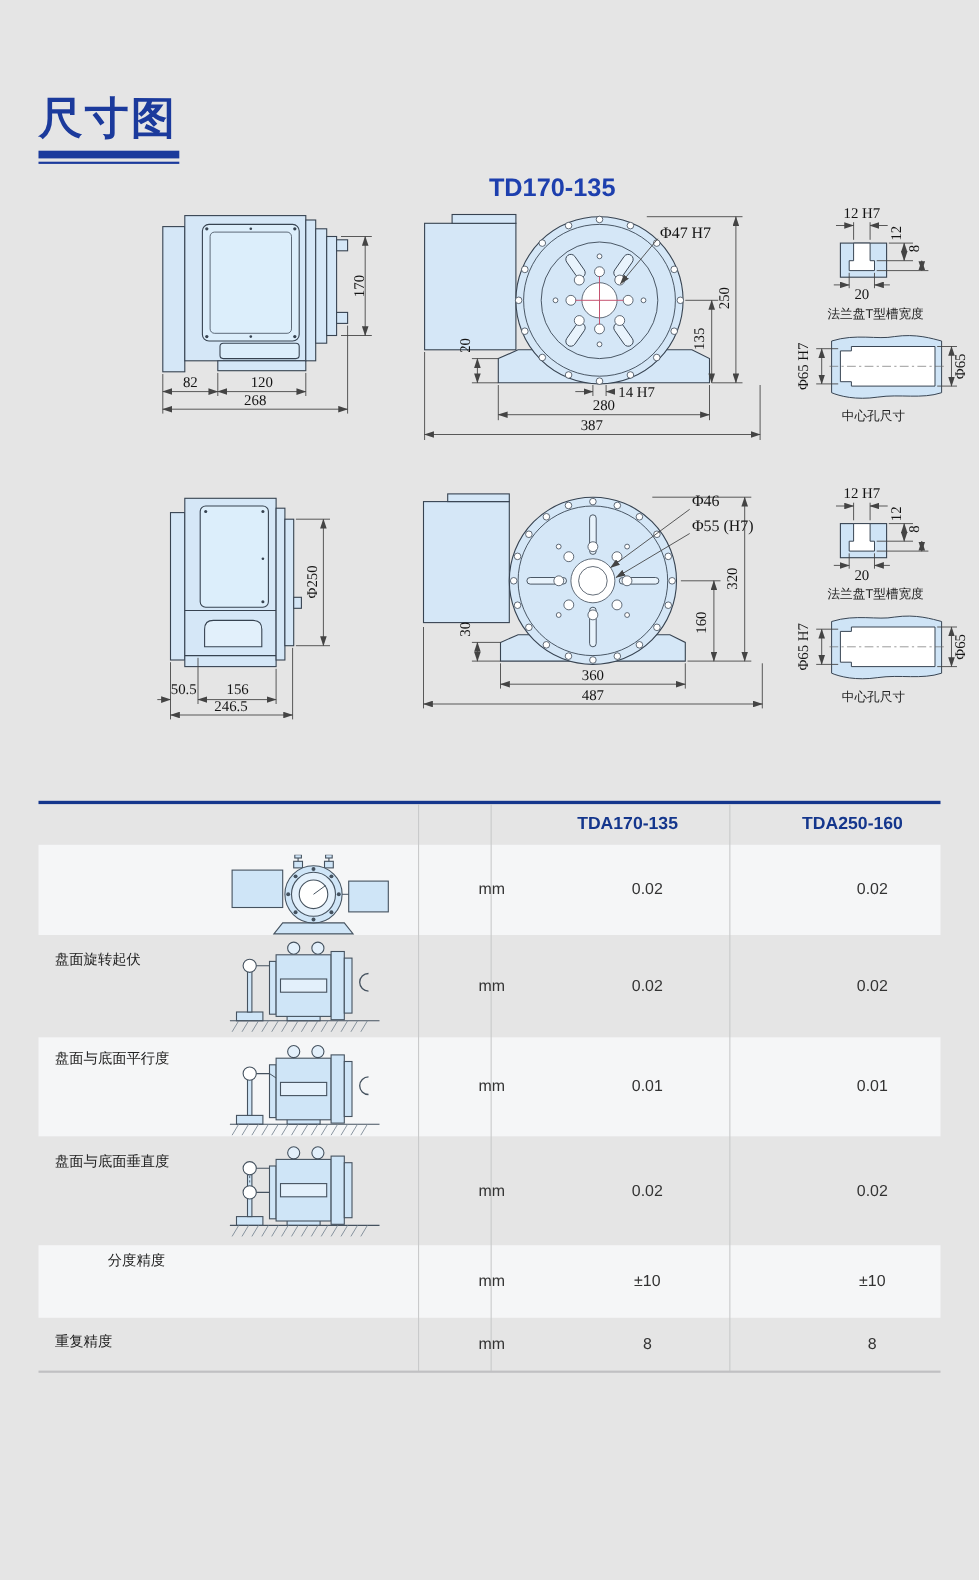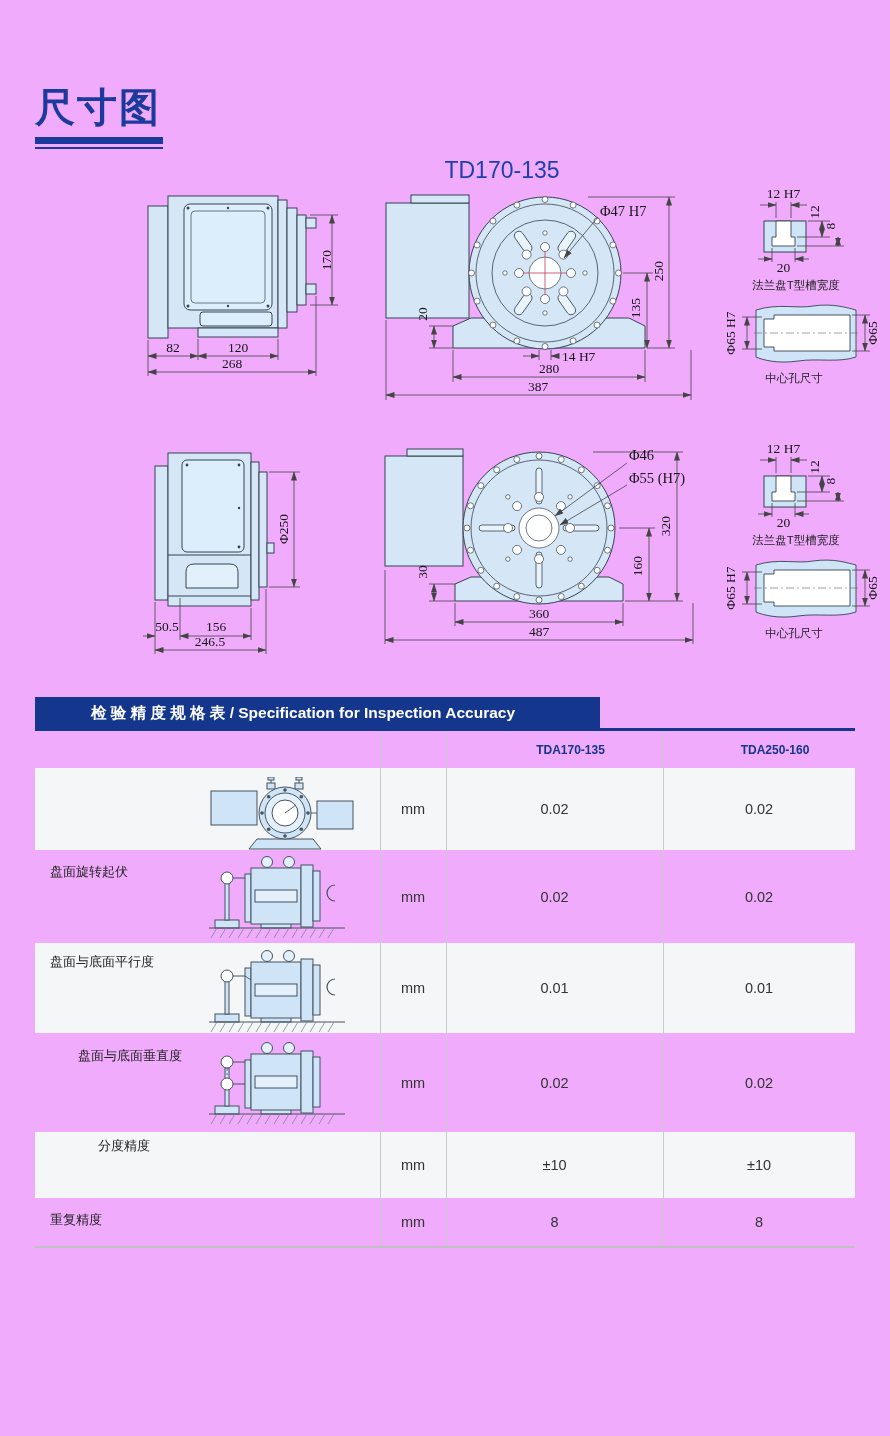--- a/index.html
+++ b/index.html
@@ -1,50 +1,50 @@
 <!DOCTYPE html>
 <html><head>
 <meta charset="utf-8">
 <style>
   * { margin:0; padding:0; box-sizing:border-box; }
   html,body { background:#fff; }
   body { font-family:"Liberation Sans","DejaVu Sans",sans-serif; }
-  #page { position:relative; width:890px; height:1436px; background:#f0abfc; overflow:hidden; }
+  #page { position:relative; width:890px; height:1436px; background:#e5e5e5; overflow:hidden; }
 
   
   .page-title { position:absolute; left:35px; top:80px; font-size:40px; font-weight:bold;
                 color:#1b3a9c; letter-spacing:2px; }
   .title-bar1 { position:absolute; left:35px; top:137px; width:128px; height:7px; background:#1b3a9c; }
   .title-bar2 { position:absolute; left:35px; top:147px; width:128px; height:2px; background:#1b3a9c; }
 
   .model-heading { position:absolute; left:387px; width:230px; text-align:center;
-                   font-size:23px; font-weight:normal; color:#1d3fae; }
+                   font-size:23px; font-weight:bold; color:#1d3fae; }
   #heading-td170 { top:157px; }
   #heading-td250 { top:422px; }
 
   .drawing { position:absolute; }
 
   
   .spec-header-bar { position:absolute; left:35px; top:697px; width:565px; height:31px;
                      background:#14368c; color:#fff; font-size:15.5px; font-weight:bold;
                      line-height:31px; padding-left:56px; }
   .spec-top-line { position:absolute; left:35px; top:728px; width:820px; height:3px; background:#14368c; }
   .col-header { position:absolute; top:731px; height:37px; display:flex; align-items:center;
-                justify-content:center; font-size:12px; font-weight:bold; color:#14368c;padding-left:32px; }
+                justify-content:center; font-size:16px; font-weight:bold; color:#14368c;padding-left:32px; }
   #col-header-1 { left:446px; width:217px; }
   #col-header-2 { left:663px; width:192px; }
 
   .row-bg { position:absolute; left:35px; width:820px; background:#f5f6f7; }
   .v-divider { position:absolute; top:731px; height:516px; width:1.5px; background:#c9cacb; }
   .table-bottom-line { position:absolute; left:35px; top:1246px; width:820px; height:1.5px; background:#c0c0c2; }
 
   .row-label { position:absolute; left:50px; font-size:13px; color:#222; line-height:1.55;
                white-space:pre-line; }
   .cell { position:absolute; display:flex; align-items:center; justify-content:center;
-          font-size:14.5px; color:#333; }
+          font-size:14.5px; color:#333;margin-left:34px; }
 
   svg text.dim { font-family:"Liberation Serif","DejaVu Serif",serif; font-size:13.5px; fill:#141414; }
   svg text.dim-lg { font-family:"Liberation Serif","DejaVu Serif",serif; font-size:14.5px; fill:#141414; }
   svg text.cap { font-family:"Liberation Sans","DejaVu Sans",sans-serif; font-size:11.5px; fill:#222; }
 </style>
 </head>
 <body>
 
 <div id="page">
 
@@ -403,40 +403,37 @@
       <line x1="29" y1="135" x2="29" y2="167" marker-start="url(#aw6)" marker-end="url(#aw6)"></line>
       <line x1="134" y1="133" x2="152" y2="133"></line>
         <line x1="134" y1="169" x2="152" y2="169"></line>
       <line x1="147" y1="133" x2="147" y2="169" marker-start="url(#aw6)" marker-end="url(#aw6)"></line>
     </g>
     <text class="dim" x="17" y="151" text-anchor="middle" transform="rotate(-90 17 151)">Φ65  H7</text>
     <text class="dim" x="159" y="151" text-anchor="middle" transform="rotate(-90 159 151)">Φ65</text>
     <text class="cap" x="76" y="200" text-anchor="middle">中心孔尺寸</text>
   </svg>
 
-  <div class="spec-header-bar">
-    <span>检 验 精 度 规 格 表  / Specification for Inspection Accuracy</span>
-  </div>
   <div class="spec-top-line"></div>
 
   <div id="col-header-1" class="col-header">TDA170-135</div>
   <div id="col-header-2" class="col-header">TDA250-160</div>
 
   <div class="row-bg" style="top:768px; height:82px;"></div>
   <div class="row-bg" style="top:943px; height:90px;"></div>
   <div class="row-bg" style="top:1132px; height:66px;"></div>
 
   <div class="v-divider" style="left:379.5px;"></div>
   <div class="v-divider" style="left:445.5px;"></div>
   <div class="v-divider" style="left:662.5px;"></div>
   <div class="table-bottom-line"></div>
 
   <div class="row-label" style="top:862px; width:200px;">盘面旋转起伏</div>
   <div class="row-label" style="top:952px; width:200px;">盘面与底面平行度</div>
-  <div class="row-label" style="top:1046px; width:200px;margin-left:28px;">盘面与底面垂直度</div>
+  <div class="row-label" style="top:1046px; width:200px;">盘面与底面垂直度</div>
   <div class="row-label" style="top:1136px; width:200px;margin-left:48px;">分度精度</div>
   <div class="row-label" style="top:1210px; width:200px;">重复精度</div>
 
   <svg class="drawing" style="left:205px; top:777px;" width="165" height="80" viewBox="0 0 165 80">
     <g stroke="#45525f" stroke-width="1" fill="#cfe5f7">
       <rect x="6" y="14" width="46" height="34"></rect>
       <rect x="112" y="24" width="36" height="28"></rect>
       <path d="M44,72 L52,62 L108,62 L116,72 Z"></path>
       <rect x="62" y="6" width="8" height="6"></rect>
         <rect x="90" y="6" width="8" height="6"></rect>

